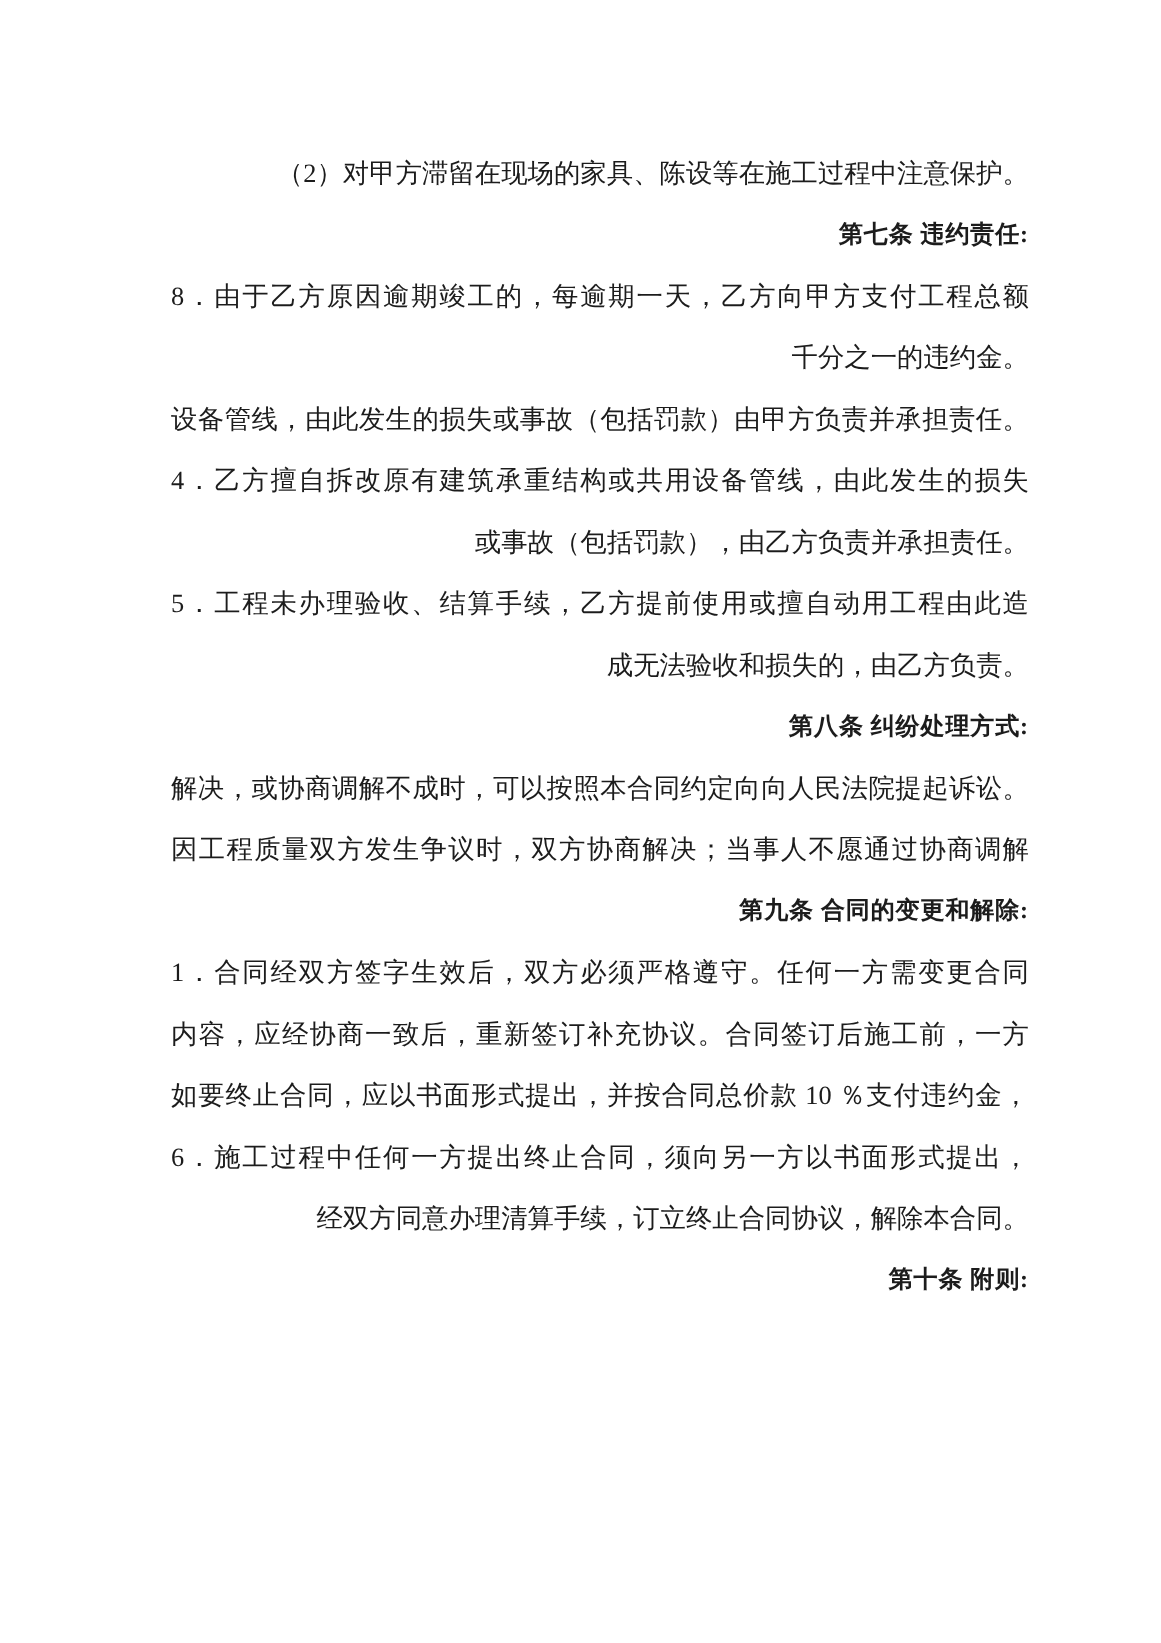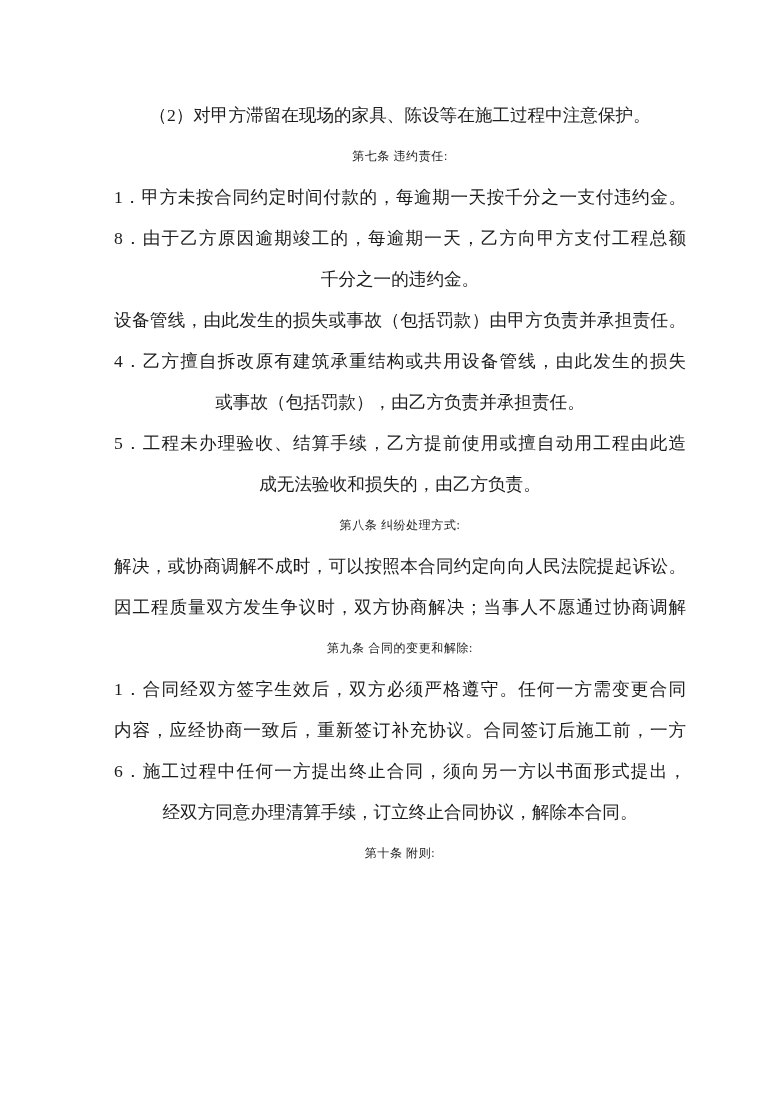--- a/index.html
+++ b/index.html
@@ -25,43 +25,42 @@
     width: 572px;
   }
   .ln {
     margin: 0;
     padding: 0;
     height: 41px;
     line-height: 41px;
     font-size: 17.6px;
     font-weight: normal;
     color: #1c1c1c;
-    text-align: center;
+    text-align: right;
   }
   .fill {
     text-align: justify;
     text-align-last: justify;
   }
   .heading {
-    font-weight: normal;
-    font-size: 12px;
+    font-weight: bold;
+    font-size: 16px;
     letter-spacing: 0.6px;
   }
 </style>
 </head>
 <body>
 
 <div class="doc-page">
   <div class="text-block">
 
     <p class="ln">（2）对甲方滞留在现场的家具、陈设等在施工过程中注意保护。</p>
 
     <h2 class="ln heading">第七条 违约责任:</h2>
 
-    <p class="ln fill">1．甲方未按合同约定时间付款的，每逾期一天按千分之一支付违约金。</p>
 
     <p class="ln fill">8．由于乙方原因逾期竣工的，每逾期一天，乙方向甲方支付工程总额</p>
     <p class="ln">千分之一的违约金。</p>
 
     <p class="ln fill">设备管线，由此发生的损失或事故（包括罚款）由甲方负责并承担责任。</p>
 
     <p class="ln fill">4．乙方擅自拆改原有建筑承重结构或共用设备管线，由此发生的损失</p>
     <p class="ln">或事故（包括罚款），由乙方负责并承担责任。</p>
 
     <p class="ln fill">5．工程未办理验收、结算手续，乙方提前使用或擅自动用工程由此造</p>
@@ -69,20 +68,21 @@
 
     <h2 class="ln heading">第八条 纠纷处理方式:</h2>
 
     <p class="ln fill">解决，或协商调解不成时，可以按照本合同约定向向人民法院提起诉讼。</p>
     <p class="ln fill">因工程质量双方发生争议时，双方协商解决；当事人不愿通过协商调解</p>
 
     <h2 class="ln heading">第九条 合同的变更和解除:</h2>
 
     <p class="ln fill">1．合同经双方签字生效后，双方必须严格遵守。任何一方需变更合同</p>
     <p class="ln fill">内容，应经协商一致后，重新签订补充协议。合同签订后施工前，一方</p>
+    <p class="ln fill">如要终止合同，应以书面形式提出，并按合同总价款 10 ％支付违约金，</p>
 
     <p class="ln fill">6．施工过程中任何一方提出终止合同，须向另一方以书面形式提出，</p>
     <p class="ln">经双方同意办理清算手续，订立终止合同协议，解除本合同。</p>
 
     <h2 class="ln heading">第十条 附则:</h2>
 
   </div>
 </div>
 
 </body></html>

